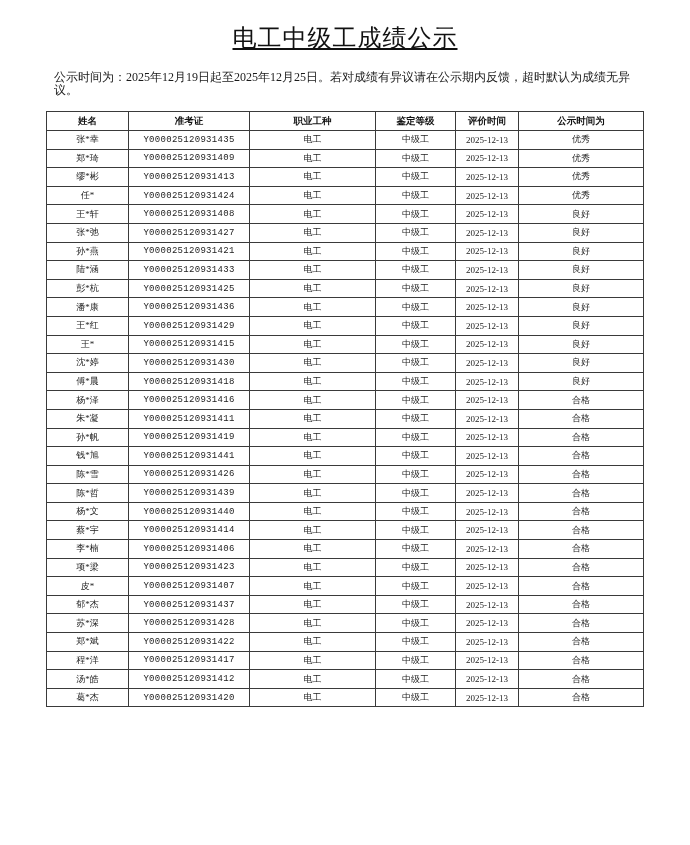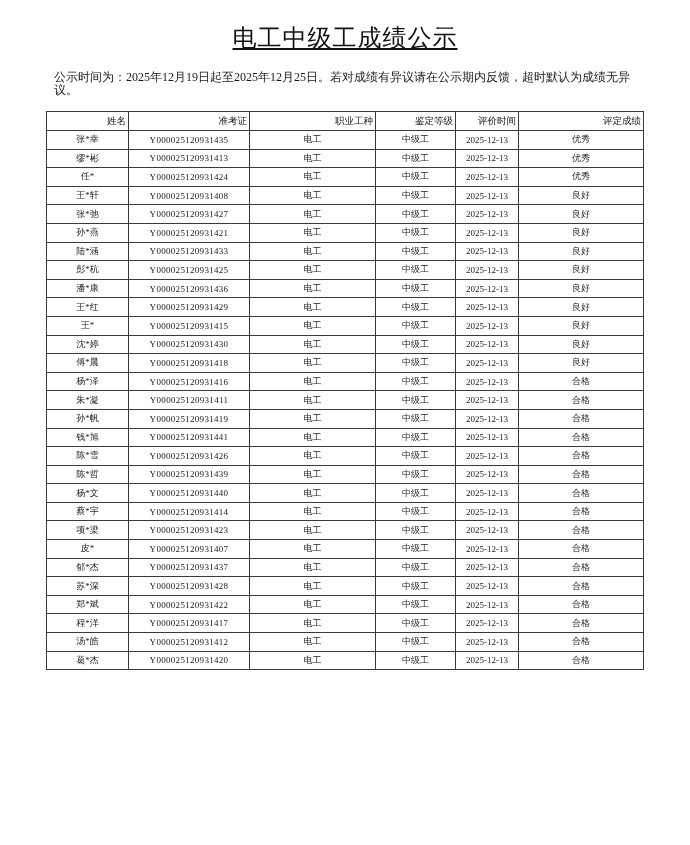--- a/index.html
+++ b/index.html
@@ -48,32 +48,31 @@
     border: 1px solid #3a3a3a;
     text-align: center;
     vertical-align: middle;
     padding: 0 2px;
     overflow: hidden;
     white-space: nowrap;
   }
   table.results th {
     height: 19px;
     font-family: "Liberation Sans", "DejaVu Sans", sans-serif;
-    font-weight: normal;
+    font-weight: bold;
     font-size: 9.5px;
     color: #111111;
-    text-align: right;
   }
   table.results td {
     height: 18.6px;
     font-size: 9px;
     color: #222222;
   }
   td.col-ticket {
-    font-family: Liberation Serif, serif;
+    font-family: Liberation Mono, monospace;
     font-size: 9px;
     letter-spacing: 0.3px;
   }
   td.col-date {
     font-size: 8.5px;
     color: #2a2a2a;
   }
 </style>
 </head>
 <body>
@@ -90,33 +89,41 @@
       <col style="width:63px">
       <col style="width:125px">
     </colgroup>
     <thead>
       <tr>
         <th>姓名</th>
         <th>准考证</th>
         <th>职业工种</th>
         <th>鉴定等级</th>
         <th>评价时间</th>
-        <th>评定成绩</th>
+        <th>公示时间为</th>
       </tr>
     </thead>
     <tbody>
         <tr>
           <td class="col-name">张*幸</td>
           <td class="col-ticket">Y000025120931435</td>
           <td class="col-trade">电工</td>
           <td class="col-level">中级工</td>
           <td class="col-date">2025-12-13</td>
           <td class="col-grade">优秀</td>
         </tr>
         <tr>
+          <td class="col-name">郑*琦</td>
+          <td class="col-ticket">Y000025120931409</td>
+          <td class="col-trade">电工</td>
+          <td class="col-level">中级工</td>
+          <td class="col-date">2025-12-13</td>
+          <td class="col-grade">优秀</td>
+        </tr>
+        <tr>
           <td class="col-name">缪*彬</td>
           <td class="col-ticket">Y000025120931413</td>
           <td class="col-trade">电工</td>
           <td class="col-level">中级工</td>
           <td class="col-date">2025-12-13</td>
           <td class="col-grade">优秀</td>
         </tr>
         <tr>
           <td class="col-name">任*</td>
           <td class="col-ticket">Y000025120931424</td>
@@ -257,20 +264,28 @@
           <td class="col-name">杨*文</td>
           <td class="col-ticket">Y000025120931440</td>
           <td class="col-trade">电工</td>
           <td class="col-level">中级工</td>
           <td class="col-date">2025-12-13</td>
           <td class="col-grade">合格</td>
         </tr>
         <tr>
           <td class="col-name">蔡*宇</td>
           <td class="col-ticket">Y000025120931414</td>
+          <td class="col-trade">电工</td>
+          <td class="col-level">中级工</td>
+          <td class="col-date">2025-12-13</td>
+          <td class="col-grade">合格</td>
+        </tr>
+        <tr>
+          <td class="col-name">李*楠</td>
+          <td class="col-ticket">Y000025120931406</td>
           <td class="col-trade">电工</td>
           <td class="col-level">中级工</td>
           <td class="col-date">2025-12-13</td>
           <td class="col-grade">合格</td>
         </tr>
         <tr>
           <td class="col-name">项*梁</td>
           <td class="col-ticket">Y000025120931423</td>
           <td class="col-trade">电工</td>
           <td class="col-level">中级工</td>

